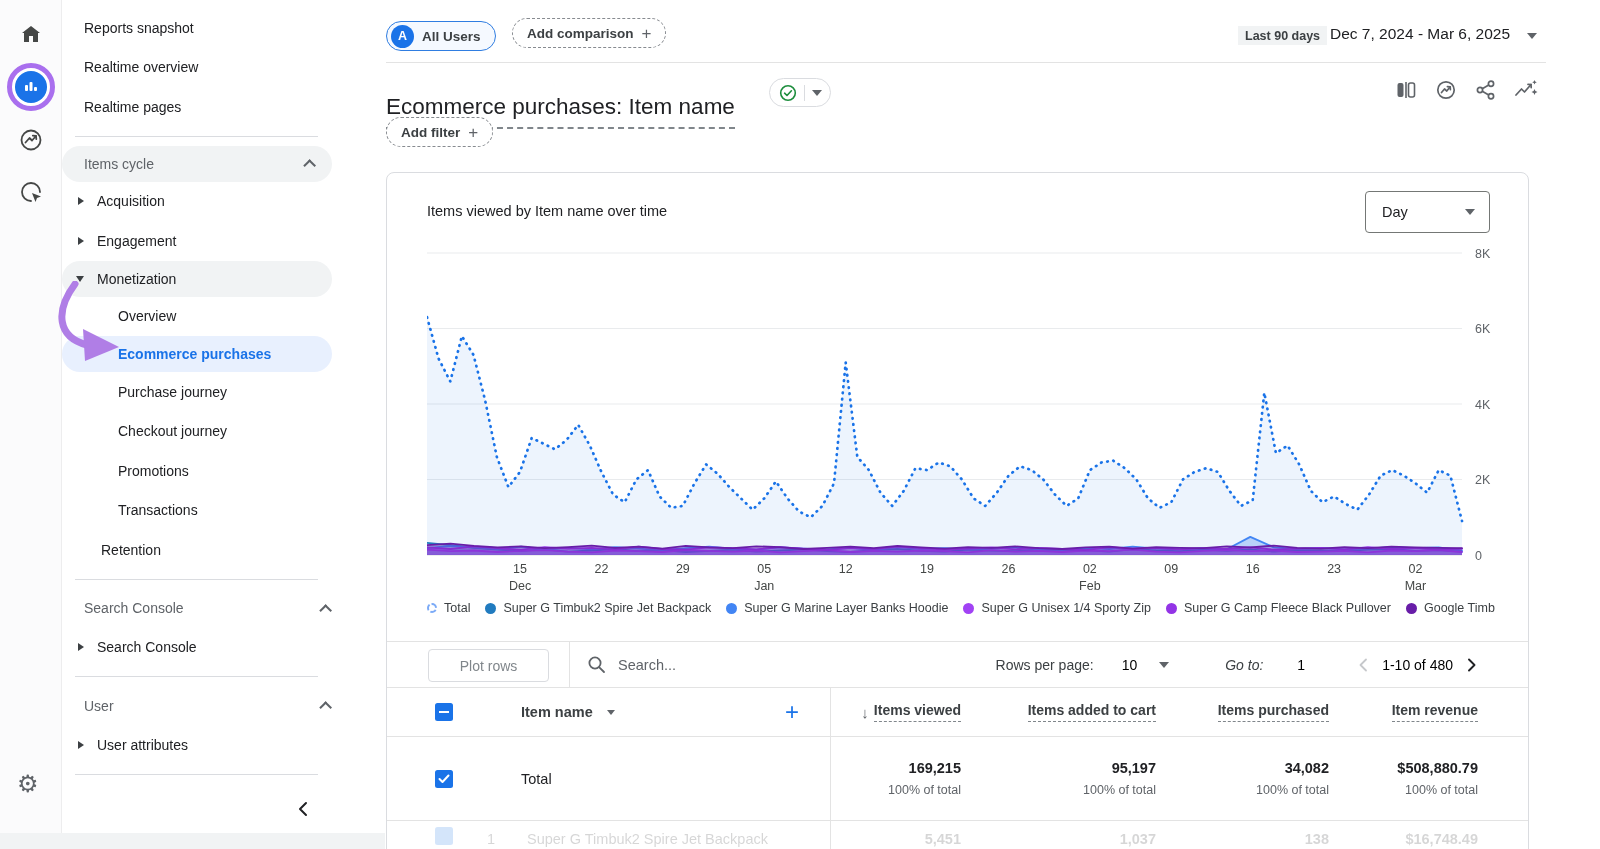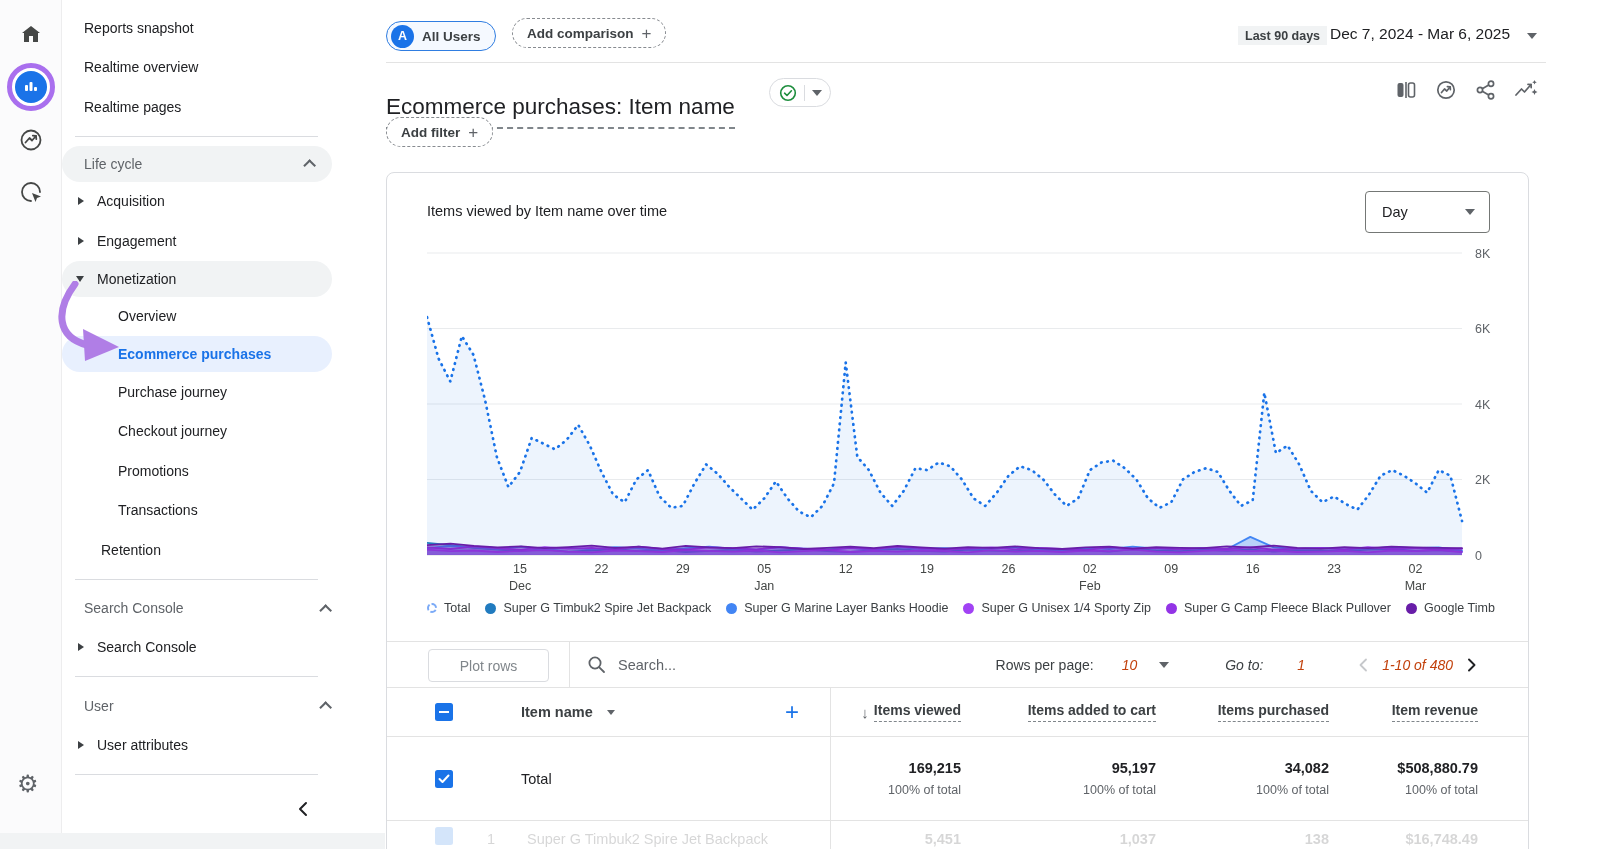--- a/index.html
+++ b/index.html
@@ -58,21 +58,21 @@
   .dot { width:11px; height:11px; border-radius:50%; flex:0 0 auto; }
   .dashed-dot { width:10px; height:10px; border-radius:50%; border:2px dashed #7baaf7; background:#fff; flex:0 0 auto; }
   
   .toolbar { position:absolute; left:0; top:468px; width:100%; height:47px; border-top:1px solid #e3e3e3; border-bottom:1px solid #e3e3e3; }
   .plot-rows { position:absolute; left:41px; top:7px; width:121px; height:33px; border:1px solid #dadce0; border-radius:4px; color:#80868b; font-size:14px; display:flex; align-items:center; justify-content:center; background:#fff; }
   .toolbar-vsep { position:absolute; left:182px; top:0; width:1px; height:100%; background:#e3e3e3; }
   .search-wrap { position:absolute; left:200px; top:0; height:100%; display:flex; align-items:center; gap:12px; }
   .search-input { border:none; outline:none; font-size:14.5px; color:#be185d; width:240px; font-family:"Liberation Sans",sans-serif; }
   .search-input::placeholder { color:#5f6368; }
   .toolbar-right { position:absolute; right:50px; top:0; height:100%; display:flex; align-items:center; font-size:14px; color:#3c4043; }
-  .tr-num { color:#c2410c;font-style:italic; }
+  .tr-num { color:#000000; }
   
   .col-vsep { position:absolute; left:443px; top:515px; bottom:0; width:1px; background:#e3e3e3; }
   .thead { position:absolute; left:0; top:515px; width:100%; height:49px; border-bottom:1px solid #e3e3e3; }
   .cb { width:18px; height:18px; border-radius:2.5px; background:#1a73e8; display:flex; align-items:center; justify-content:center; cursor:pointer; flex:0 0 auto; }
   .metric-cells { position:absolute; left:443px; top:0; width:648px; height:100%; display:flex; }
   .mc { display:flex; align-items:center; justify-content:flex-end; }
   .mc1{width:131px;} .mc2{width:195px;} .mc3{width:173px;text-align:center;} .mc4{width:149px;}
   .mh-label { font-size:14px; font-weight:bold; color:#3c4043; border-bottom:1px dashed #80868b; padding-bottom:3px; cursor:pointer; }
   .sort-arrow { color:#5f6368; font-size:15px; margin-right:5px; }
   .trow { position:absolute; left:0; width:100%; }
@@ -132,21 +132,21 @@
       </div>
     <div class="side-item">
         <span>Realtime overview</span>
       </div>
     <div class="side-item">
         <span>Realtime pages</span>
       </div>
     <div class="side-divider"></div>
 
     <div class="pill pill-gray section-head" style="height:36px;margin-right:16px;border-radius:18px;">
-      <span>Life cycle</span>
+      <span>Items cycle</span>
       <span class="chev-up"></span>
     </div>
 
     <div class="side-item" style="padding-left:0;">
         <span class="tri-right"></span>
         <span>Acquisition</span>
       </div>
     <div class="side-item" style="padding-left:0;">
         <span class="tri-right"></span>
         <span>Engagement</span>

